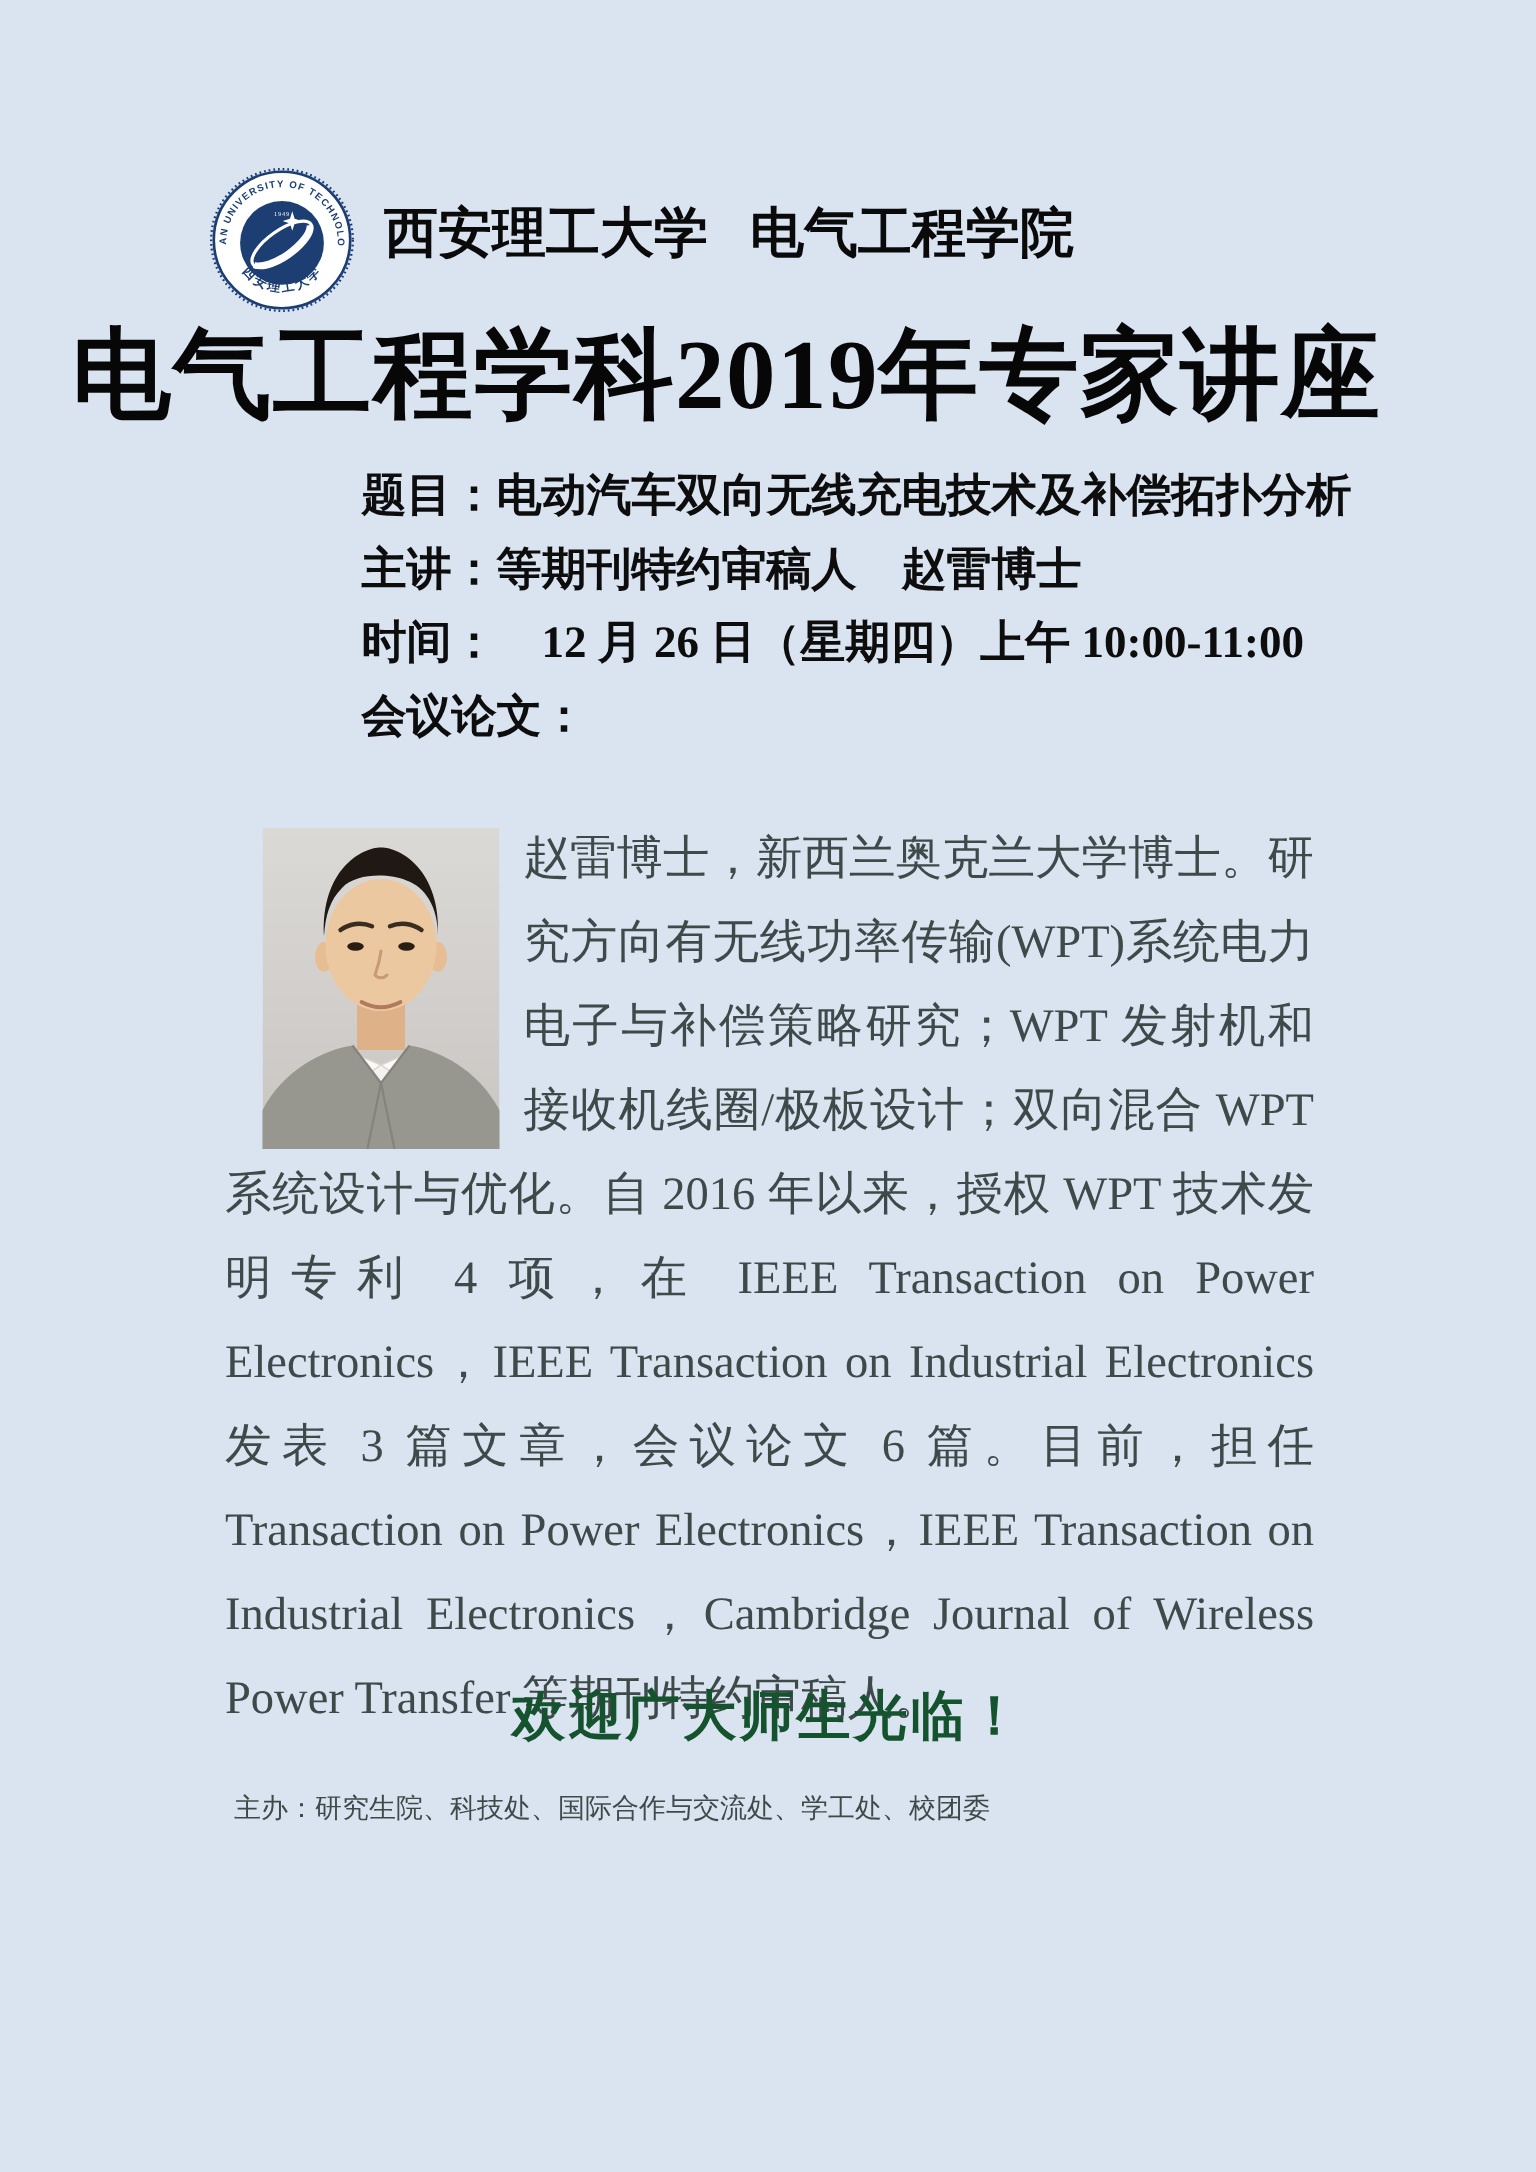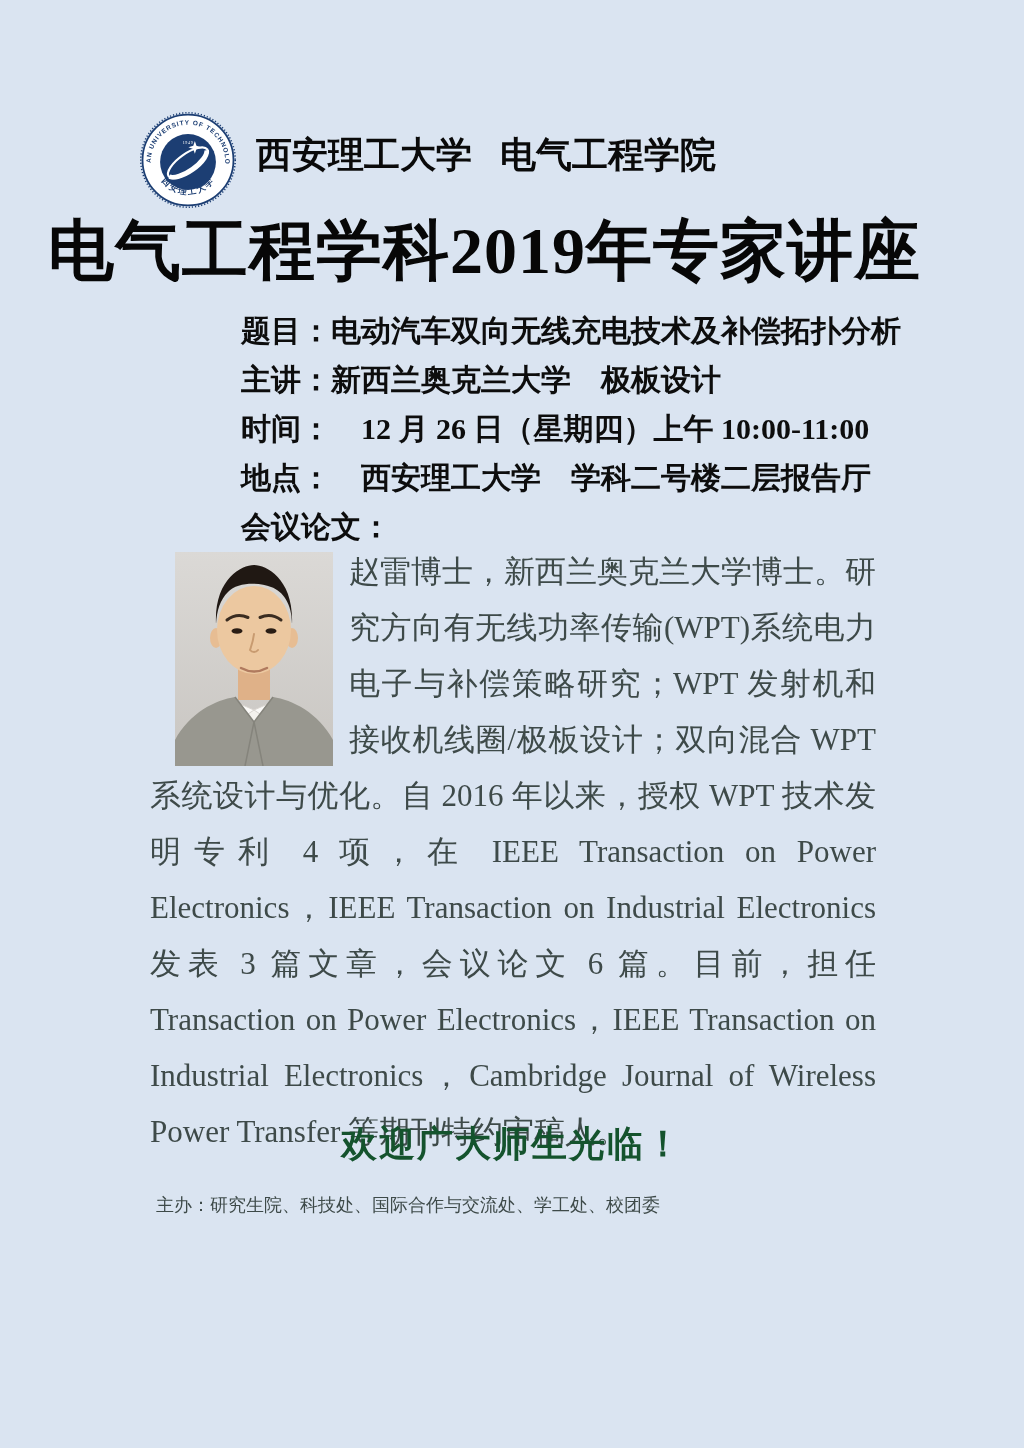--- a/index.html
+++ b/index.html
@@ -87,27 +87,24 @@
     <span>西安理工大学</span><span class="college">电气工程学院</span>
   </div>
 
   <div class="main-title">电气工程学科2019年专家讲座</div>
 
   <div class="details">
     <div class="detail-line">
       <span>题目：</span><span>电动汽车双向无线充电技术及补偿拓扑分析</span>
     </div>
     <div class="detail-line">
-      <span>主讲：</span><span>新西兰奥克兰大学　极板设计</span>
+      <span>主讲：</span><span>等期刊特约审稿人　赵雷博士</span>
     </div>
     <div class="detail-line">
       <span>时间：</span><span>　12 月 26 日（星期四）上午 10:00-11:00</span>
-    </div>
-    <div class="detail-line">
-      <span>地点：</span><span>　西安理工大学　学科二号楼二层报告厅</span>
     </div>
     <div class="detail-line">
       <span>会议论文：</span><span></span>
     </div>
   </div>
 
   <div class="bio">
     <svg class="photo" viewBox="0 0 158 214" aria-hidden="true">
       <defs>
         <linearGradient id="pbg" x1="0" y1="0" x2="0" y2="1">

